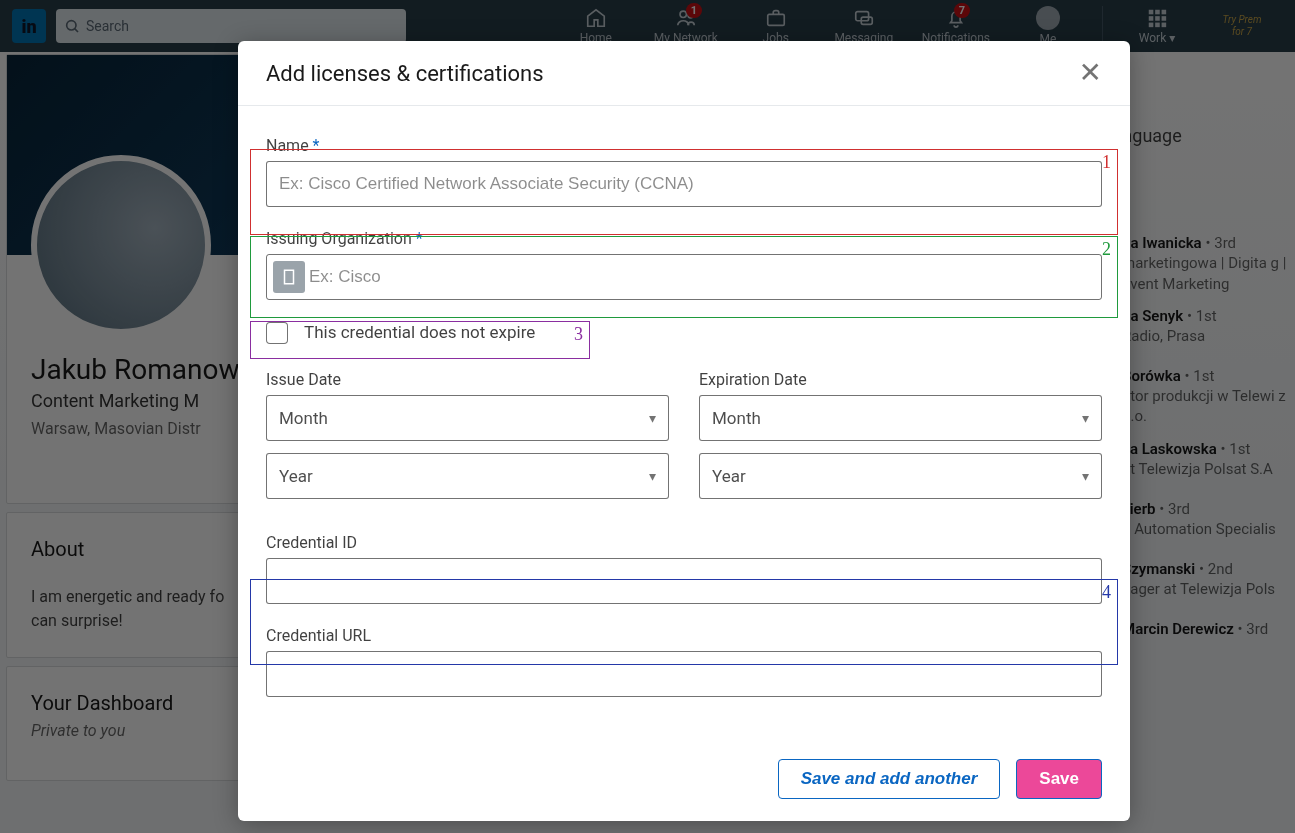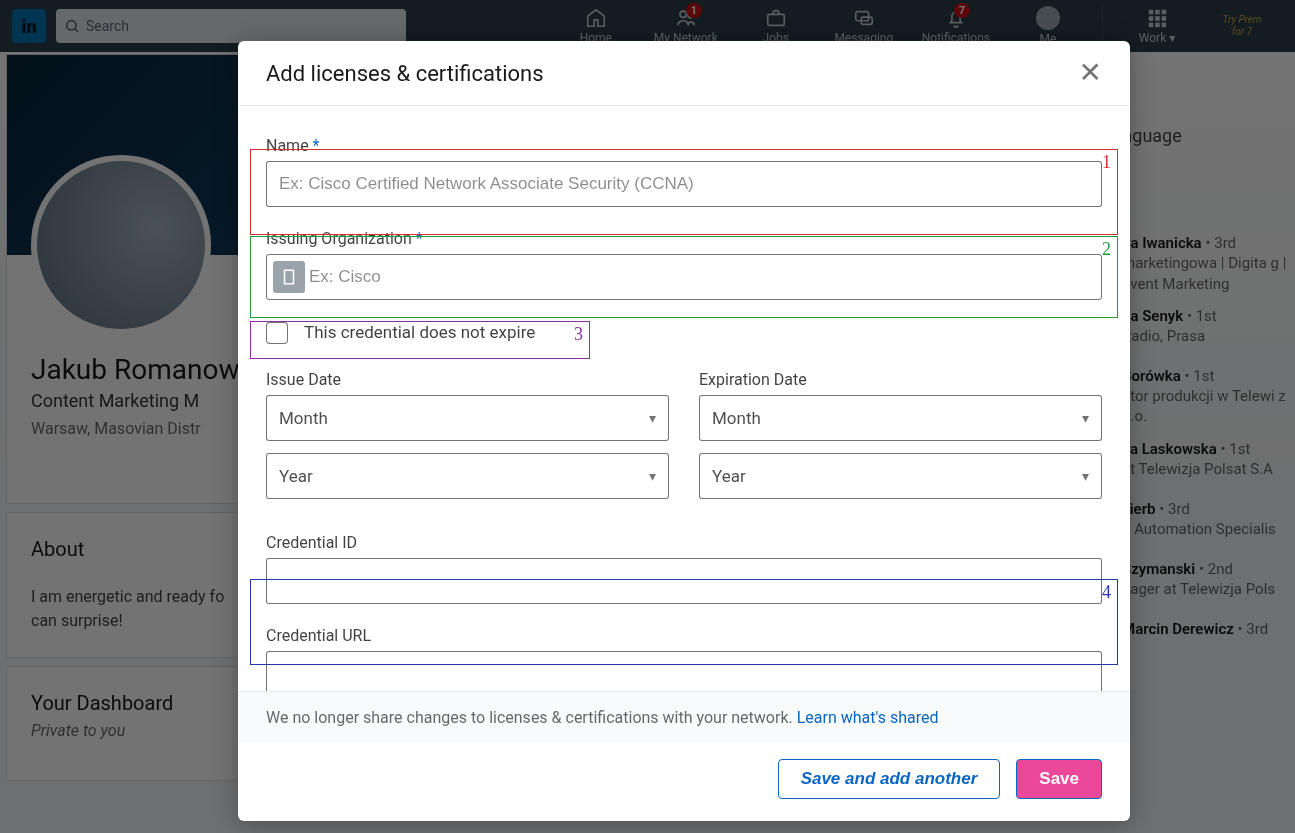--- a/index.html
+++ b/index.html
@@ -478,23 +478,20 @@
       <input class="text-input" type="text" style="">
     </div>
 
     <div class="field">
       <label class="field-label">Credential URL</label>
       <input class="text-input" type="text" style="">
     </div>
 
   </div>
 
-  <div class="dialog-note">
-    <span>We no longer share changes to licenses &amp; certifications with your network. </span><a href="#">Learn what's shared</a>
-  </div>
 
   <div class="dialog-footer">
     <button class="btn btn-secondary">Save and add another</button>
     <button class="btn btn-primary">Save</button>
   </div>
 
   <div class="anno anno1" style="left:12px; top:108px; width:868px; height:86px;">
     <span class="anno-num">1</span>
   </div>
   <div class="anno anno2" style="left:12px; top:195px; width:868px; height:82px;">

